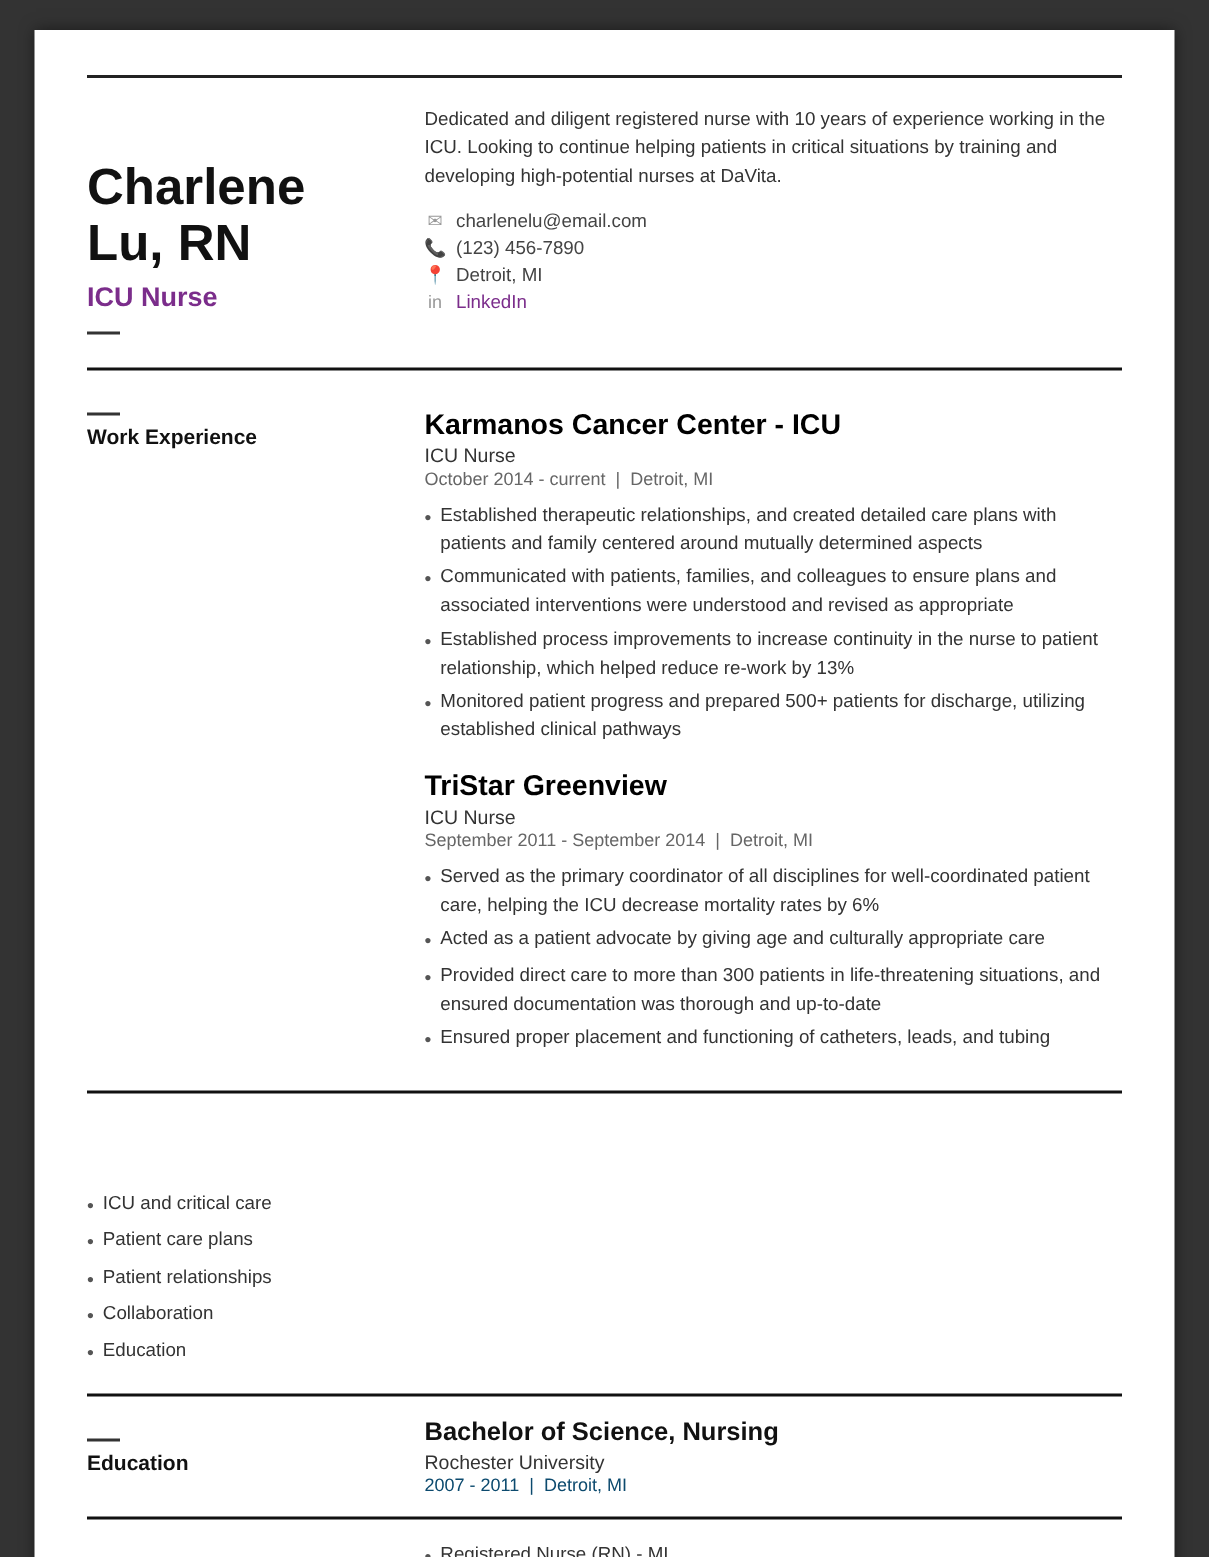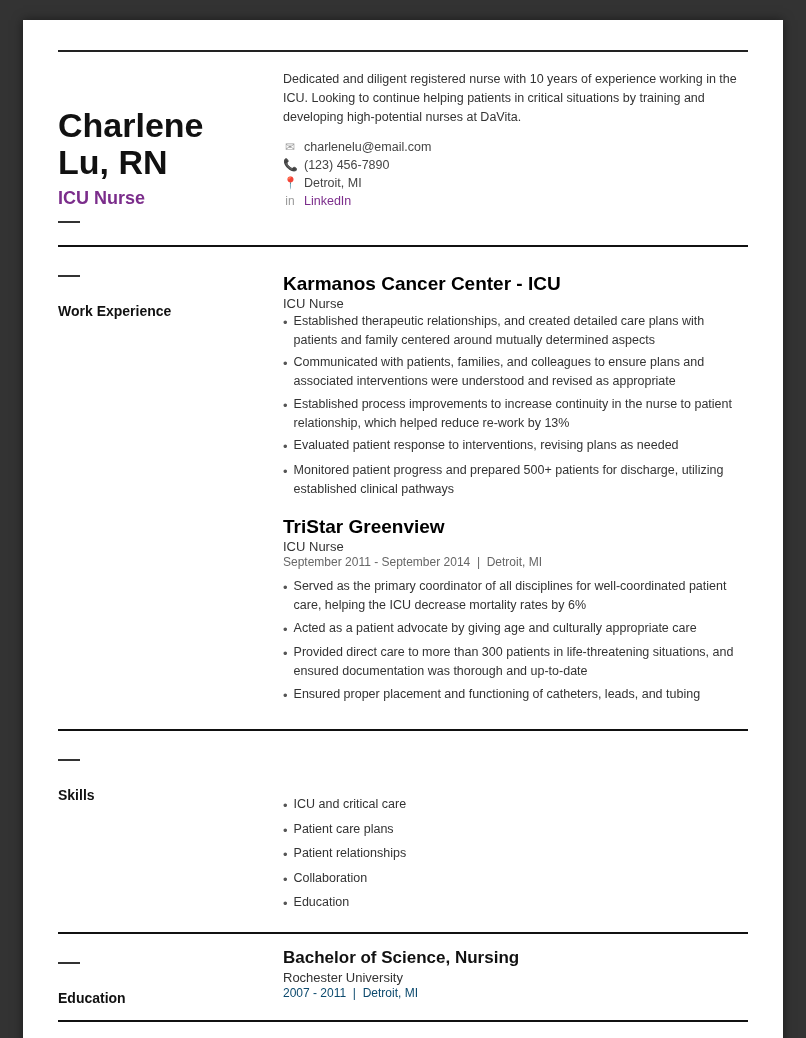--- a/index.html
+++ b/index.html
@@ -52,21 +52,21 @@
     .section-divider {
       width: 22px;
       border-top: 2.5px solid #333;
       margin: 12px 0 6px 0;
     }
     .section-label {
       font-size: 14px;
       font-weight: 900;
       color: #111;
       font-family: Arial, sans-serif;
-      margin-top: 20px;
+      margin-top: 0;
     }
     .summary-text {
       font-size: 12.5px;
       color: #333;
       line-height: 1.5;
       margin-bottom: 14px;
       font-family: Arial, sans-serif;
     }
     .contact-list {
       list-style: none;
@@ -220,25 +220,27 @@
   <div class="content-section">
     <div class="section-left left-accent">
       <div class="section-divider"></div>
       <span class="section-label">Work Experience</span>
     </div>
     <div class="section-right">
 
       <div style="margin-bottom:18px;">
         <div class="job-company">Karmanos Cancer Center - ICU</div>
         <div class="job-role">ICU Nurse</div>
+        <div class="job-meta">
+          <span>October 2014 - current</span>&nbsp;&nbsp;|&nbsp;&nbsp;<span>Detroit, MI</span>
+        </div>
         <ul class="bullet-list">
           <li>Established therapeutic relationships, and created detailed care plans with patients and family centered around mutually determined aspects</li>
           <li>Communicated with patients, families, and colleagues to ensure plans and associated interventions were understood and revised as appropriate</li>
           <li>Established process improvements to increase continuity in the nurse to patient relationship, which helped reduce re-work by 13%</li>
-          <li>Evaluated patient response to interventions, revising plans as needed</li>
           <li>Monitored patient progress and prepared 500+ patients for discharge, utilizing established clinical pathways</li>
         </ul>
       </div>
 
       <div style="margin-bottom:10px;">
         <div class="job-company">TriStar Greenview</div>
         <div class="job-role">ICU Nurse</div>
         <div class="job-meta">
           <span>September 2011 - September 2014</span>&nbsp;&nbsp;|&nbsp;&nbsp;<span>Detroit, MI</span>
         </div>
@@ -247,24 +249,20 @@
           <li>Acted as a patient advocate by giving age and culturally appropriate care</li>
           <li>Provided direct care to more than 300 patients in life-threatening situations, and ensured documentation was thorough and up-to-date</li>
           <li>Ensured proper placement and functioning of catheters, leads, and tubing</li>
         </ul>
       </div>
     </div>
   </div>
 
   <div class="main-divider"></div>
   <div class="content-section skills-section">
-    <div class="section-left left-accent">
-      <div class="section-divider"></div>
-      <span class="section-label">Skills</span>
-    </div>
     <div class="section-right" style="padding-top:2px;margin-top:48px;">
       <ul class="bullet-list">
         <li>ICU and critical care</li>
         <li>Patient care plans</li>
         <li>Patient relationships</li>
         <li>Collaboration</li>
         <li>Education</li>
       </ul>
     </div>
   </div>

